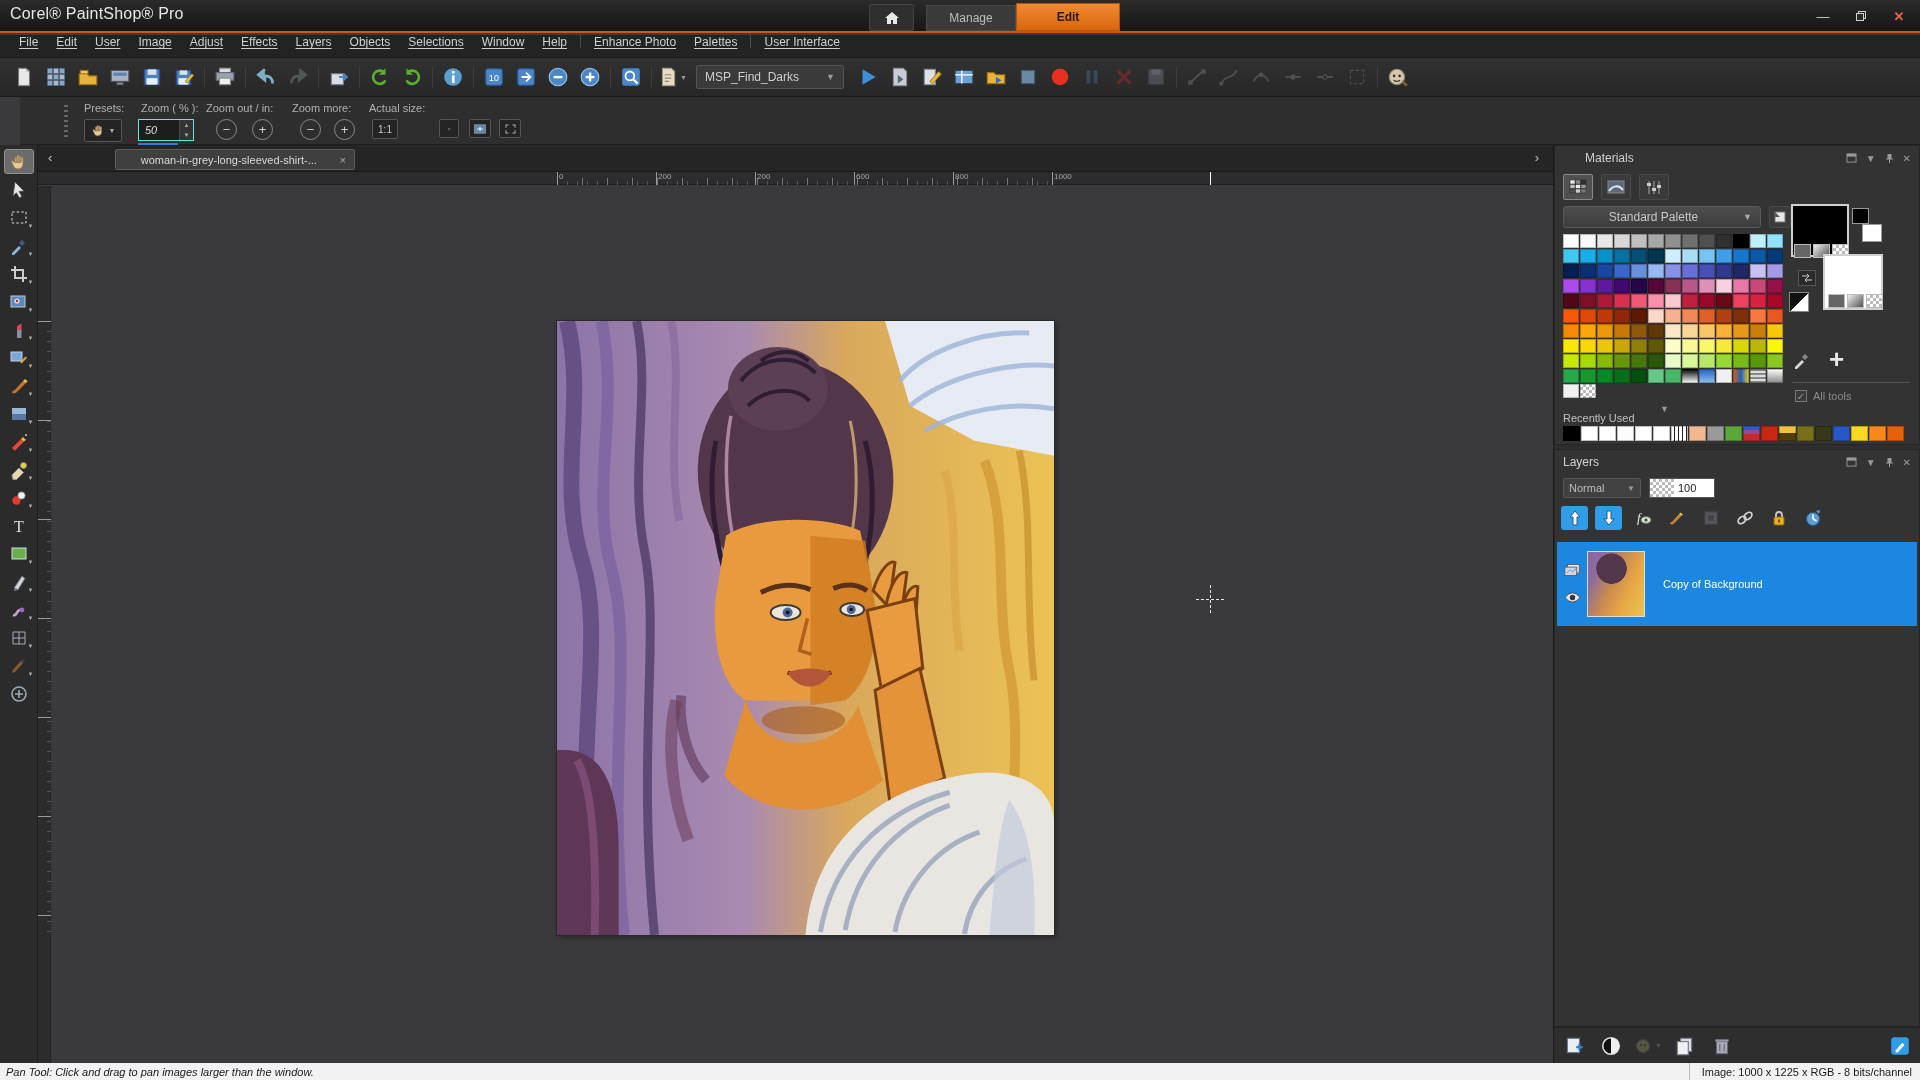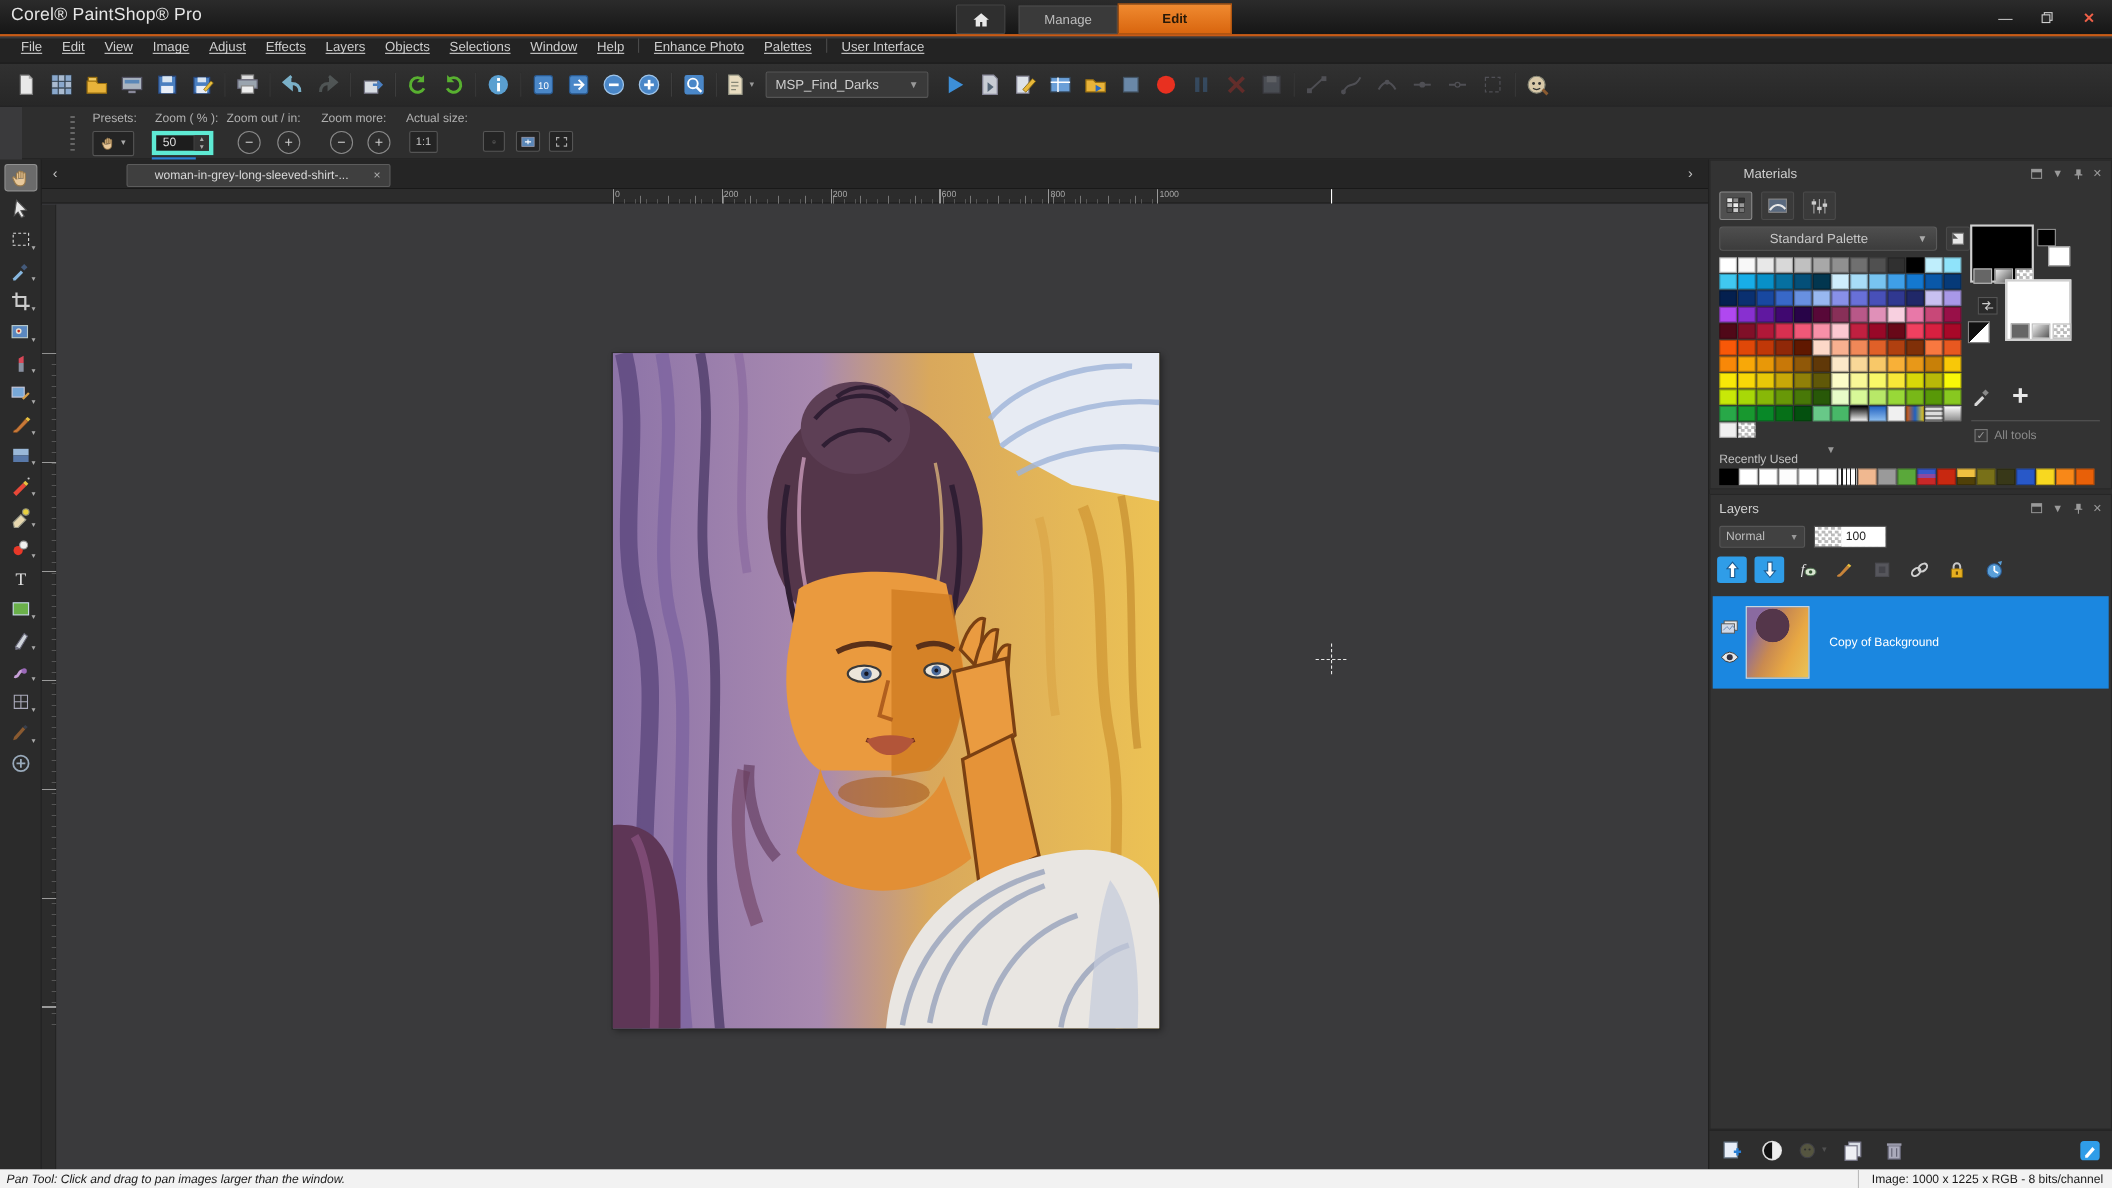--- a/index.html
+++ b/index.html
@@ -48,21 +48,21 @@
   .optionsbar { position:absolute; left:0; top:97px; width:100%; height:48px; background:#2e2e2e;
     border-bottom:1px solid #1f1f1f; font-size:11px; color:#b0b0b0;margin-left:20px; }
   .grip { position:absolute; left:44px; top:8px; width:4px; height:32px;
     background:repeating-linear-gradient(#666 0 2px, transparent 2px 5px); }
   .opt-label { position:absolute; top:5px; }
   .opt-ctl { position:absolute; top:22px; }
   .opt-btn { background:#242424; border:1px solid #555; border-radius:2px; display:flex;
     align-items:center; justify-content:center; color:#c8c8c8; }
   .circle-btn { width:21px; height:21px; border-radius:50%; border:1px solid #8a8a8a;
     color:#cfcfcf; display:flex; align-items:center; justify-content:center; font-size:13px; }
-  .spin { width:56px; height:22px; background:#1d1d1d; border:4px solid #5eead4; display:flex; }
+  .spin { width:56px; height:22px; background:#1d1d1d; border:1px solid #5eead4; display:flex;font-style:italic; }
   .spin .val { flex:1; color:#ddd; font-size:11px; display:flex; align-items:center; padding-left:6px; }
   .spin .arrows { width:14px; display:flex; flex-direction:column; border-left:1px solid #4c4c4c; }
   .spin .arrows div { flex:1; font-size:6px; color:#aaa; display:flex; align-items:center; justify-content:center; background:#333; }
   .zoom-slider { position:absolute; left:98px; top:46px; width:40px; height:3px; background:#2a7fd4; }
 
   
   .main { position:absolute; left:0; top:145px; right:0; bottom:17px; }
   .tools-col { position:absolute; left:0; top:0; width:38px; height:100%; background:#2b2b2b;
     border-right:1px solid #1e1e1e; display:flex; flex-direction:column; align-items:center;
     padding-top:4px; gap:3px; }
@@ -222,21 +222,21 @@
           <rect x="1.5" y="3.5" width="7" height="7" fill="#2a2a2a" stroke="#cfcfcf"></rect>
         </svg>
       </div>
       <div class="win-btn close">✕</div>
     </div>
   </div>
 
   <div class="menubar">
       <span class="menu-item">File</span>
       <span class="menu-item">Edit</span>
-      <span class="menu-item">View</span>
+      <span class="menu-item">User</span>
       <span class="menu-item">Image</span>
       <span class="menu-item">Adjust</span>
       <span class="menu-item">Effects</span>
       <span class="menu-item">Layers</span>
       <span class="menu-item">Objects</span>
       <span class="menu-item">Selections</span>
       <span class="menu-item">Window</span>
       <span class="menu-item">Help</span>
       <div class="menu-sep"></div>
       <span class="menu-item">Enhance Photo</span>

